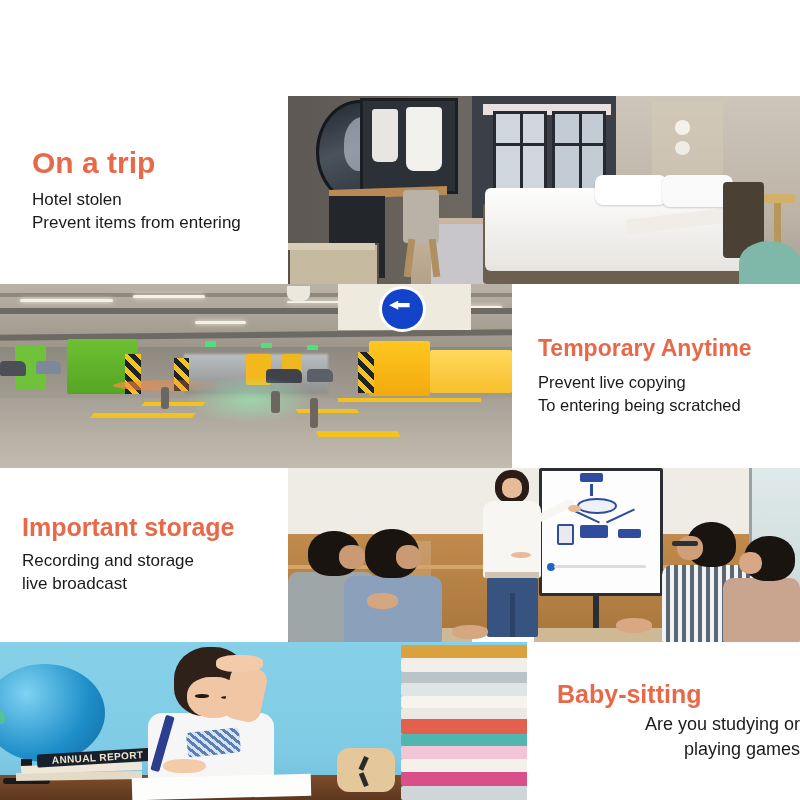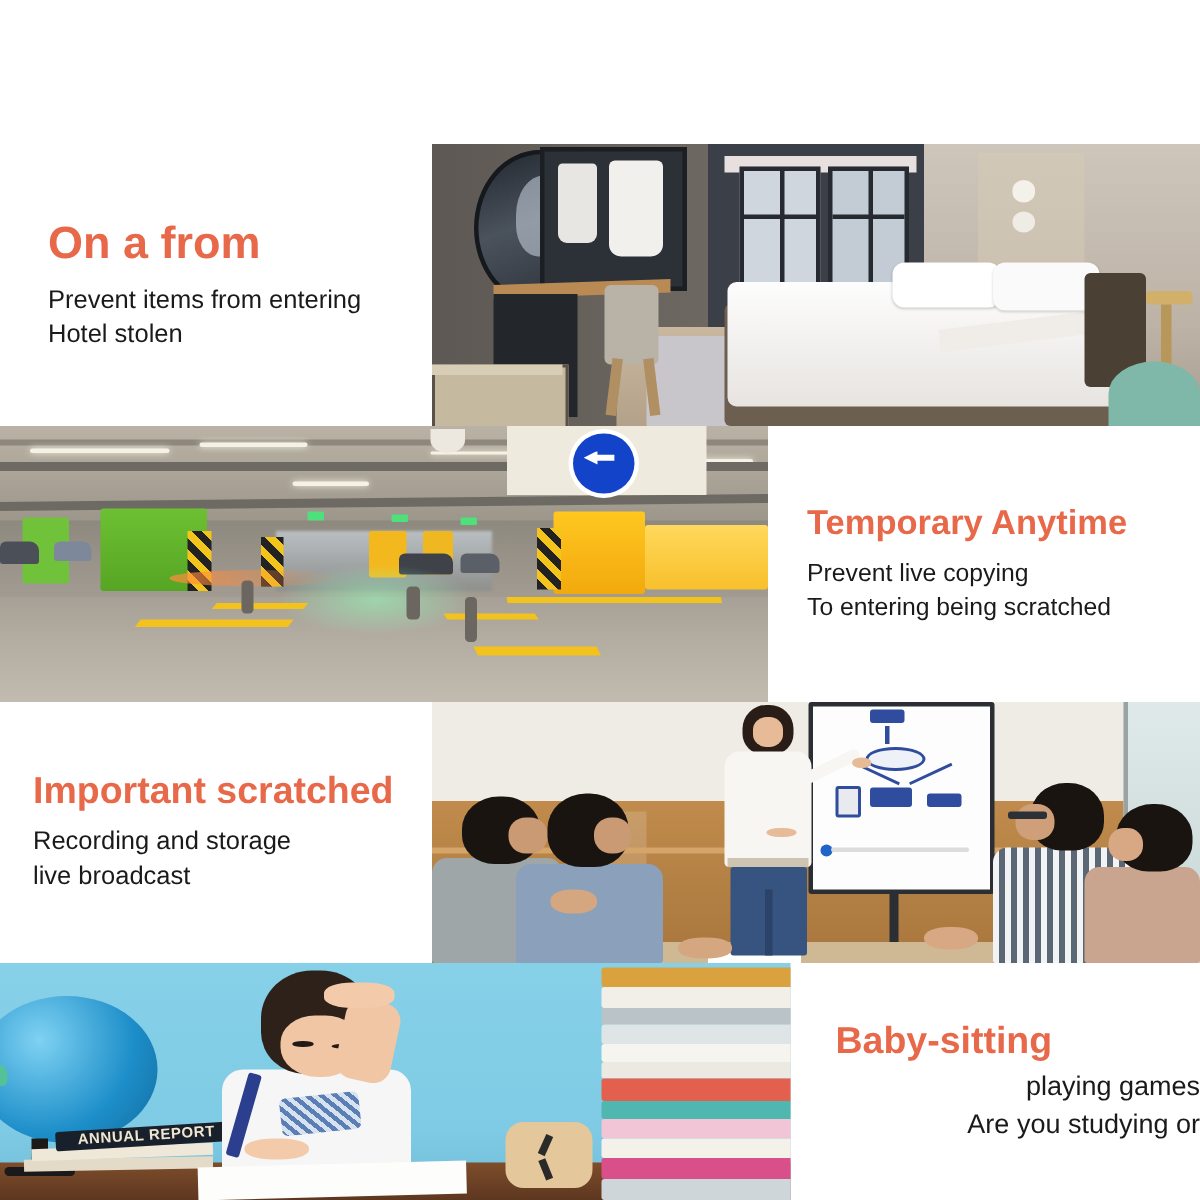--- a/index.html
+++ b/index.html
@@ -262,23 +262,23 @@
   .s-bk12{top:91%;height:9%;background:#cfd6d9;}
 </style>
 </head>
 <body>
 
 <div class="page">
 
 
   <div class="row" id="row1">
     <div class="panel-text">
-      <div class="head">On a from</div>
+      <div class="head">On a trip</div>
+      <div class="body-line">Hotel stolen</div>
       <div class="body-line">Prevent items from entering</div>
-      <div class="body-line">Hotel stolen</div>
     </div>
     <div class="panel-img">
       <div class="hotel">
         <div class="h-wall-left"></div>
         <div class="h-wall-dark"></div>
         <div class="h-wall-right"></div>
         <div class="h-artpanel"></div>
         <div class="h-mirror">
           <div class="h-mirror-gl"></div>
         </div>
@@ -368,21 +368,21 @@
     </div>
     <div class="panel-text">
       <div class="head">Temporary Anytime</div>
       <div class="body-line">Prevent live copying</div>
       <div class="body-line">To entering being scratched</div>
     </div>
   </div>
 
   <div class="row" id="row3">
     <div class="panel-text">
-      <div class="head">Important scratched</div>
+      <div class="head">Important storage</div>
       <div class="body-line">Recording and storage</div>
       <div class="body-line">live broadcast</div>
     </div>
     <div class="panel-img">
       <div class="meeting">
         <div class="m-wallup"></div>
         <div class="m-wood"></div>
         <div class="m-wood-p m-wood-p1"></div>
         <div class="m-wood-p m-wood-p2"></div>
         <div class="m-wood-p m-wood-p3"></div>
@@ -472,18 +472,18 @@
           <div class="s-bk s-bk8"></div>
           <div class="s-bk s-bk9"></div>
           <div class="s-bk s-bk10"></div>
           <div class="s-bk s-bk11"></div>
           <div class="s-bk s-bk12"></div>
         </div>
       </div>
     </div>
     <div class="panel-text">
       <div class="head">Baby-sitting</div>
+      <div class="body-line">Are you studying or</div>
       <div class="body-line">playing games</div>
-      <div class="body-line">Are you studying or</div>
     </div>
   </div>
 
 </div>
 
 </body></html>

